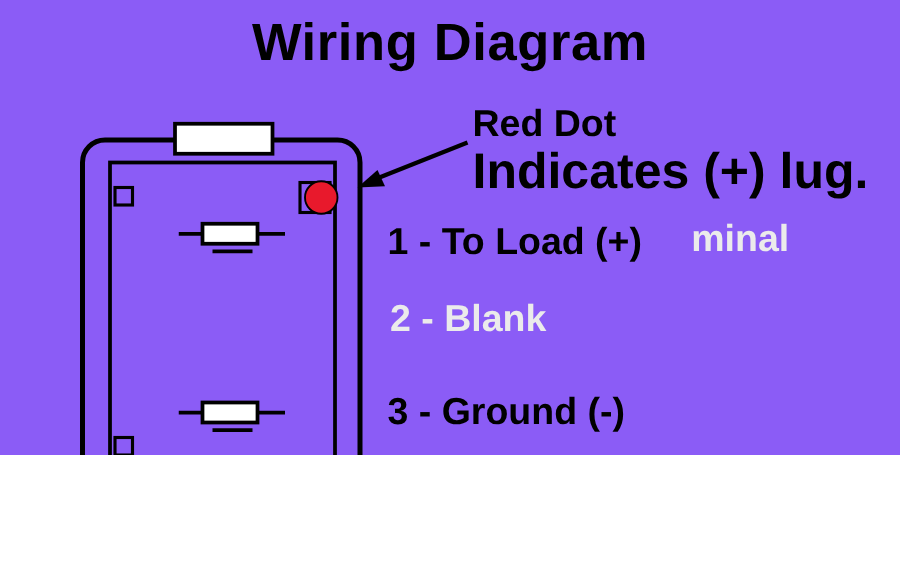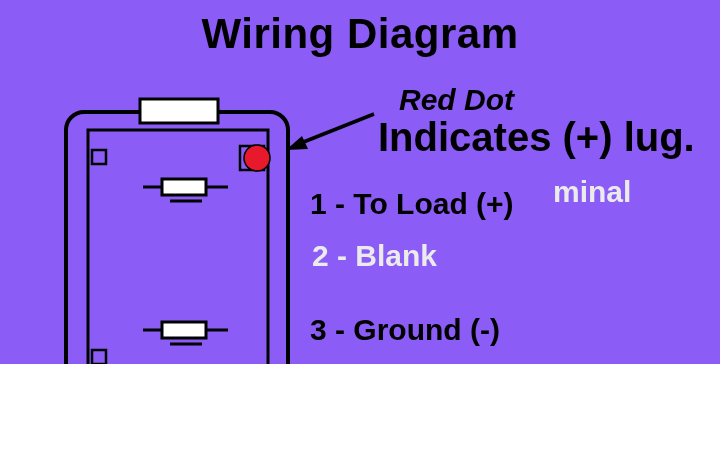--- a/index.html
+++ b/index.html
@@ -17,23 +17,23 @@
     color:#000000;
     white-space:nowrap;
     line-height:1.05;
   }
   .title{
     left:0;top:12px;width:720px;
     text-align:center;
     font-size:42px;
     letter-spacing:0.5px;
   }
-  .callout-line1{left:399px;top:84px;font-size:30px;font-style:italic;}
+  .callout-line1{left:378px;top:84px;font-size:30px;}
   .callout-line2{left:378px;top:116px;font-size:40px;}
-  .label-load{left:310px;top:188px;font-size:30px;}
+  .label-load{left:310px;top:178px;font-size:30px;}
   .label-ground{left:310px;top:314px;font-size:30px;}
   .ghost{color:#ebebeb;}
   .ghost-terminal{left:553px;top:176px;font-size:30px;}
   .ghost-blank{left:312px;top:240px;font-size:30px;}
 </style>
 </head>
 <body>
 
 <div class="page">
 

